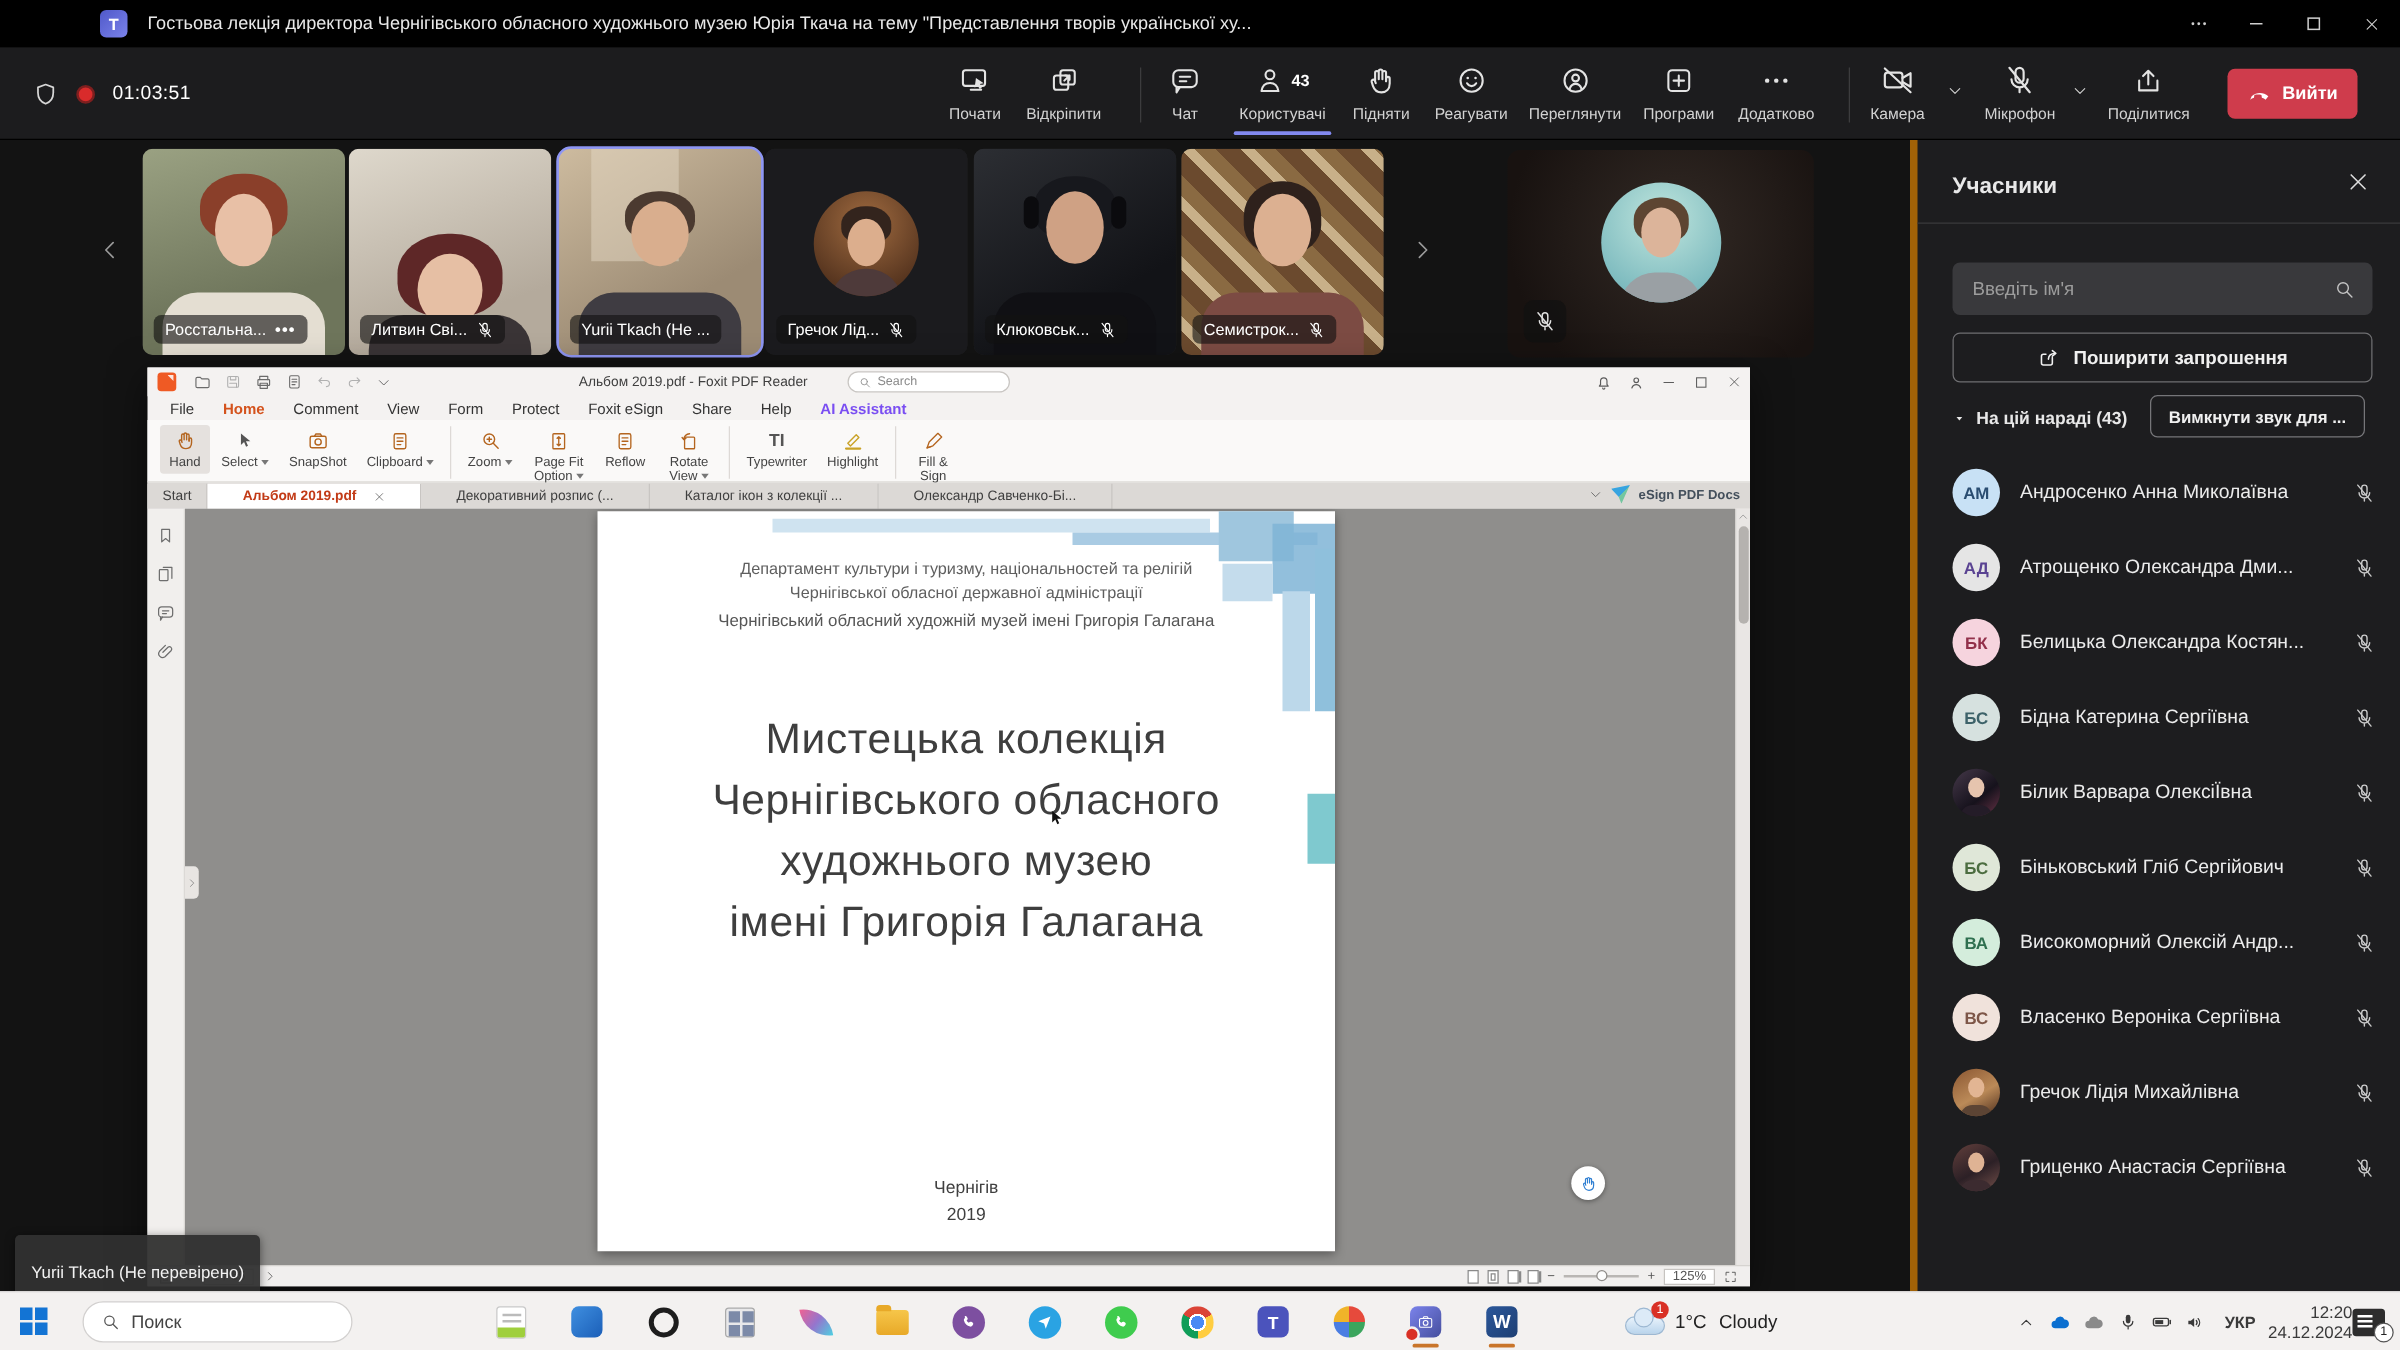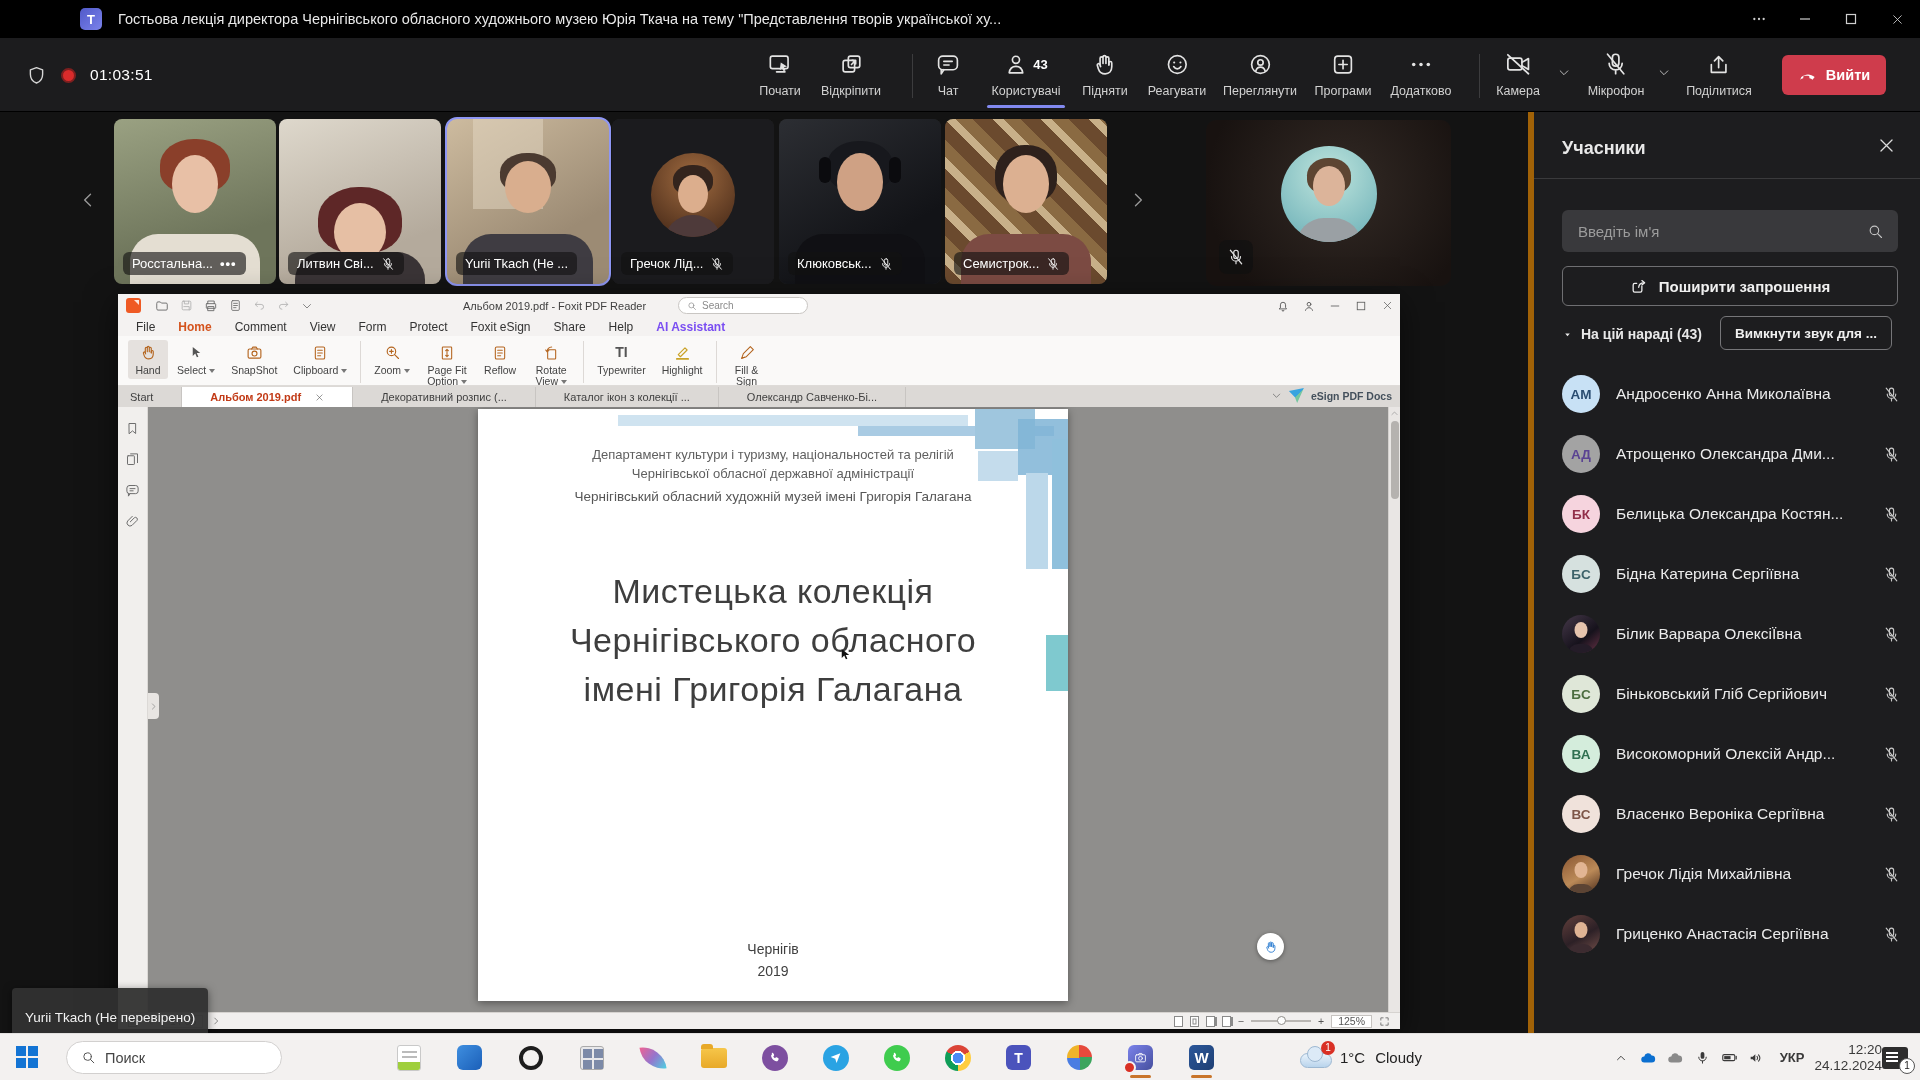--- a/index.html
+++ b/index.html
@@ -153,21 +153,21 @@
     font-size:10.5px;color:#444;text-align:center;line-height:11px;min-width:40px;}
   .rtool.active{background:#e5e1de;border-radius:3px;}
   .rtool .tico{height:19px;display:flex;align-items:center;color:#b4651f;}
   .rdiv{width:1px;height:42px;background:#ddd9d6;margin:1px 4px;}
   .tri{width:0;height:0;border-left:3px solid transparent;border-right:3px solid transparent;
     border-top:4px solid #777;display:inline-block;margin-left:3px;vertical-align:middle;}
   .f-tabbar{position:absolute;left:0;top:92px;width:100%;height:21px;background:#dcd9d6;
     display:flex;align-items:flex-end;font-size:11px;color:#3f3f3f;}
   .f-tab{height:20px;display:flex;align-items:center;padding:0 28px;border-right:1px solid #c8c5c2;
     white-space:nowrap;background:#dcd9d6;}
-  .f-tab.start{padding:0 28px 0 12px;}
+  .f-tab.start{padding:0 12px 0 12px;}
   .f-tab.active{background:#fff;color:#c23a16;font-weight:600;gap:14px;}
   .esign{position:absolute;right:8px;top:94px;display:flex;align-items:center;gap:7px;
     font-size:10.5px;color:#44505c;font-weight:600;}
   .esign .pl{width:15px;height:15px;background:linear-gradient(135deg,#37a4e0 50%,#74c6a0 50%);
     clip-path:polygon(0 20%,100% 0,55% 100%,40% 62%);}
   .f-body{position:absolute;left:0;top:113px;width:1282px;height:605px;display:flex;}
   .f-sidebar{width:30px;height:100%;background:#f1efed;border-right:1px solid #dcd9d6;
     display:flex;flex-direction:column;align-items:center;padding-top:14px;gap:16px;color:#6e6e6e;}
   .f-doc{position:relative;width:1240px;height:100%;background:#8f8e8c;overflow:hidden;}
   .f-scroll{width:12px;height:100%;background:#e9e6e4;border-left:1px solid #d4d1ce;position:relative;color:#8a8a8a;}
@@ -930,20 +930,21 @@
             <div class="dec" style="left:568px;top:226px;width:22px;height:56px;background:#7fc9cf"></div>
 
             <div class="doc-head">
               <div>Департамент культури і туризму, національностей та релігій</div>
               <div>Чернігівської обласної державної адміністрації</div>
             </div>
             <div class="doc-head3">Чернігівський обласний художній музей імені Григорія Галагана</div>
             <div class="doc-title">
               <div>Мистецька колекція</div>
               <div>Чернігівського обласного</div>
+              <div>художнього музею</div>
               <div>імені Григорія Галагана</div>
             </div>
             <div class="doc-city">Чернігів</div>
             <div class="doc-year">2019</div>
           </div>
 
           <div class="cursor" style="left:690px;top:240px">
             <svg width="15" height="15" viewBox="0 0 24 24">
                 <use href="#s-cursor"></use>
               </svg>
@@ -1021,21 +1022,21 @@
 
       <div class="p-list">
         <div class="prow">
           <div class="pav" style="background: rgb(200, 225, 245); color: rgb(42, 77, 113);">АМ</div>
           <div class="pname">Андросенко Анна Миколаївна</div>
           <svg class="ic pmic" width="17" height="17">
               <use href="#s-micoff"></use>
             </svg>
         </div>
         <div class="prow">
-          <div class="pav" style="background: #a3a3a3; color: rgb(90, 67, 146);">АД</div>
+          <div class="pav" style="background: #e5e5e5; color: rgb(90, 67, 146);">АД</div>
           <div class="pname">Атрощенко Олександра Дми...</div>
           <svg class="ic pmic" width="17" height="17">
               <use href="#s-micoff"></use>
             </svg>
         </div>
         <div class="prow">
           <div class="pav" style="background: rgb(246, 212, 222); color: rgb(146, 48, 74);">БК</div>
           <div class="pname">Белицька Олександра Костян...</div>
           <svg class="ic pmic" width="17" height="17">
               <use href="#s-micoff"></use>

